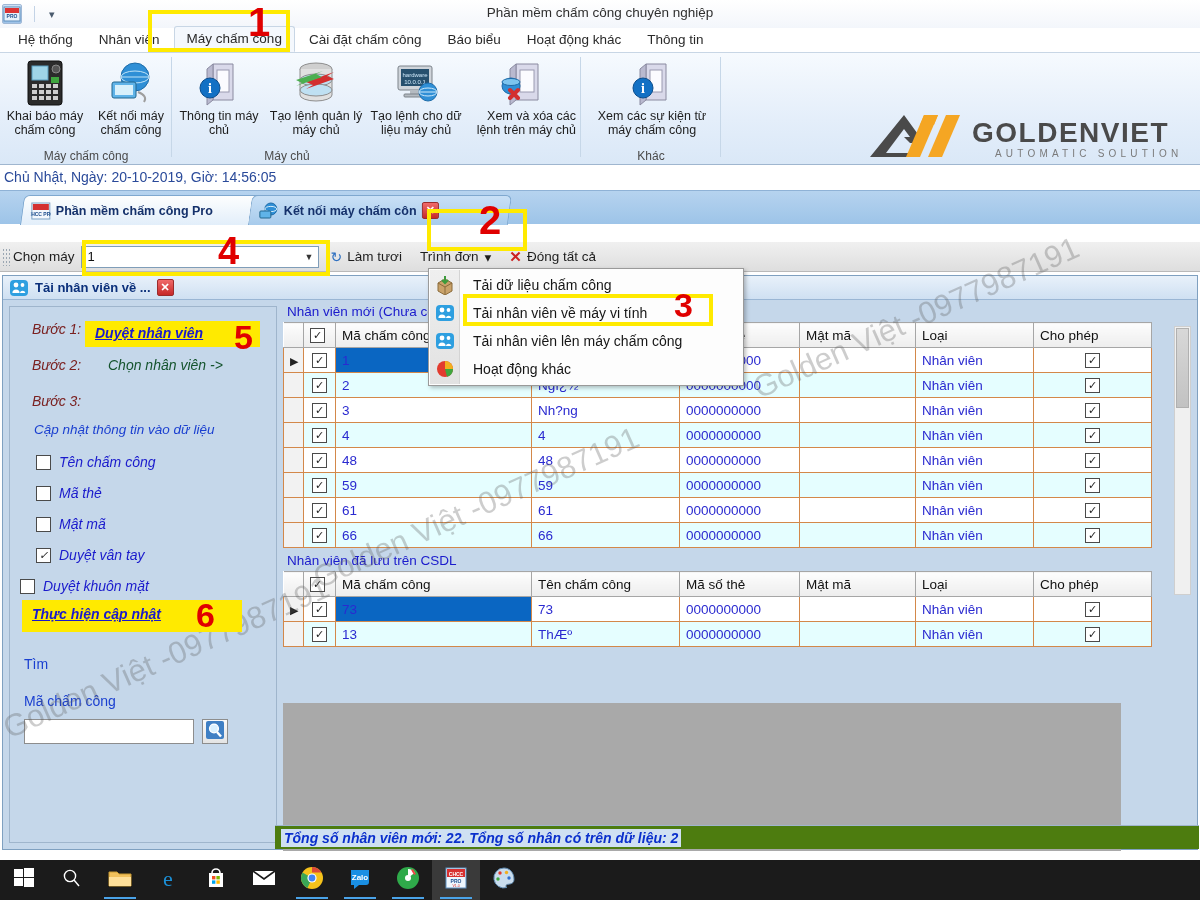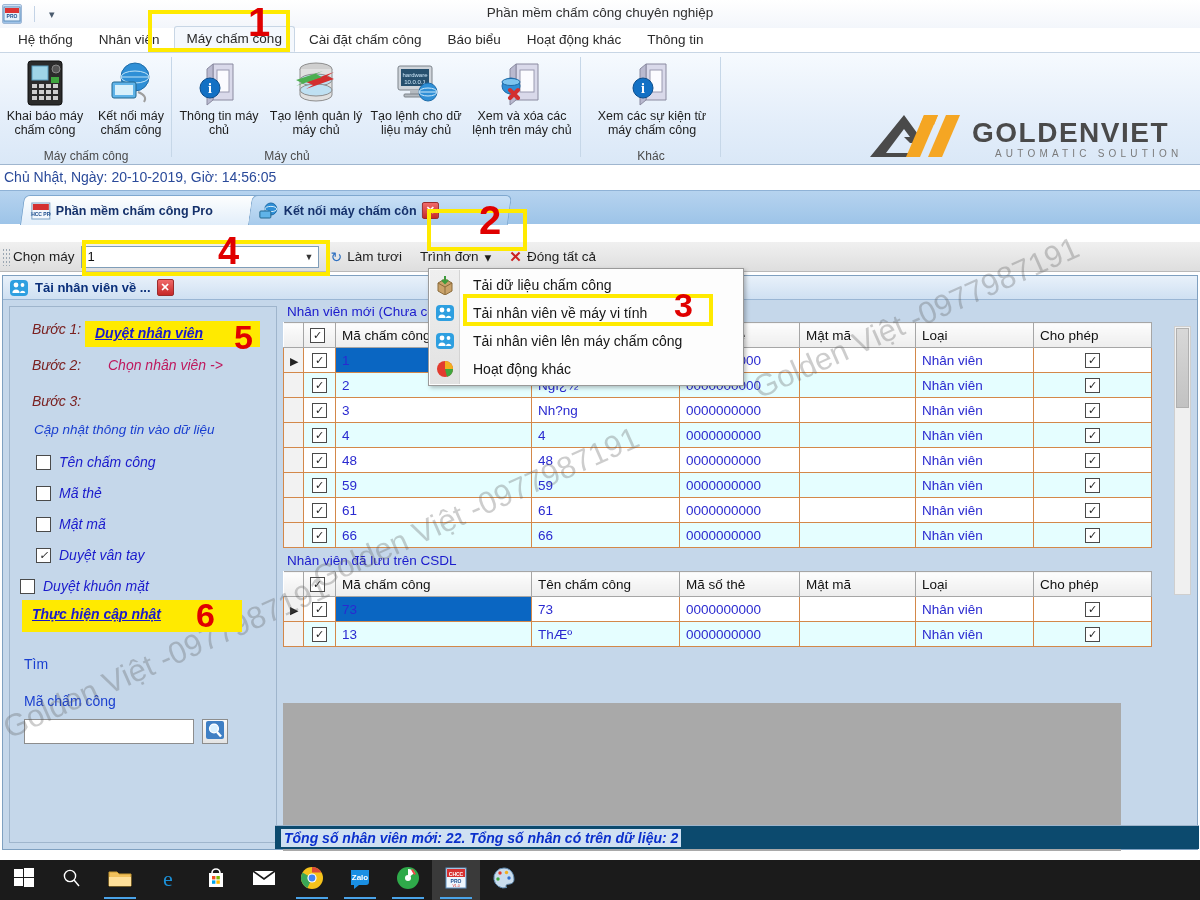--- a/index.html
+++ b/index.html
@@ -142,21 +142,21 @@
   
   .steps{
     position:absolute; left:6px; top:6px; width:268px; bottom:6px;
     background:#c5d7ea; border:1px solid #9fb5cc;
   }
   .step-row{ position:absolute; font-size:14px; font-style:italic; white-space:nowrap;}
   .step-lbl{ color:#7a2020; }
   .step-link{
     color:#1a1acc; font-weight:bold; text-decoration:underline; font-style:italic;
   }
-  .step-plain{ color:#be185d;margin-top:8px; }
+  .step-plain{ color:#14532d;margin-top:8px; }
   .sub-note{ color:#1a3fd0; font-size:13.5px; font-style:italic;}
   .chk-row{ position:absolute; display:flex; align-items:center; gap:8px; font-size:14px;
             font-style:italic; color:#1a1acc; white-space:nowrap;}
   .cbx{
     width:15px;height:15px; border:1px solid #4a4a4a; background:#fff;
     display:flex;align-items:center;justify-content:center; font-size:11px; color:#222;
   }
   .find-sec{ position:absolute; left:14px; right:14px; }
   .find-lbl{ color:#1a3fd0; font-size:14px; }
   .txtbox{ width:170px; height:25px; border:1px solid #8d8d8d; background:#fff; }
@@ -193,21 +193,21 @@
   .arrowmark{ color:#222; font-size:11px; }
 
   .grid-filler{ background:#a9a9a9; }
   .scroll-v{
     position:absolute; right:0; width:17px; background:#f0f0f0; border:1px solid #cfcfcf;
   }
   .scroll-thumb{ background:linear-gradient(#d8d8d8,#c2c2c2); border:1px solid #b0b0b0; }
 
   .statusbar{
     position:absolute; left:272px; bottom:0; width:924px; height:24px;
-    background:#0c4a6e; border-top:1px solid #9fb5cc;
+    background:#4d7c0f; border-top:1px solid #9fb5cc;
     font-size:14px; font-weight:bold; font-style:italic; color:#0a2fcc;
     display:flex; align-items:center; padding-left:6px; white-space:nowrap;
   }
   .statusbar .sel{ background:#cfe0f2; padding:1px 3px; }
 
   
   .dropdown{
     position:absolute; left:428px; top:268px; width:316px;
     background:#fdfdfd; border:1px solid #9a9a9a; z-index:40;
     box-shadow:2px 2px 4px rgba(0,0,0,.25);
@@ -356,21 +356,21 @@
             <text x="23" y="24" font-size="6" fill="#cfe8fa" text-anchor="middle" font-family="Liberation Sans">10.0.0.1</text>
             <rect x="18" y="30" width="10" height="4" fill="#b5bbc1"></rect>
             <rect x="12" y="34" width="22" height="3" rx="1" fill="#b5bbc1" stroke="#7c838a"></rect>
             <circle cx="36" cy="32" r="9" fill="#2f8fd6" stroke="#1d6ba8"></circle>
             <ellipse cx="36" cy="32" rx="9" ry="4" fill="none" stroke="#cfeafb"></ellipse>
             <line x1="27" y1="32" x2="45" y2="32" stroke="#cfeafb"></line>
           </svg>
         </div>
         <span class="lbl">Tạo lệnh cho dữ liệu máy chủ</span>
       </div>
-      <div class="ritem" style="left:296px; width:108px;">
+      <div class="ritem" style="left:296px; width:108px;text-align:right;">
         <div class="ico">
           <svg width="48" height="46" viewBox="0 0 48 46">
             <path d="M18 4 h22 v36 h-22 z" fill="#d9d9ea" stroke="#8a8aa0"></path>
             <path d="M18 4 l-6 5 v36 l6 -5 z" fill="#b9b9cf" stroke="#8a8aa0"></path>
             <rect x="22" y="10" width="14" height="22" fill="#fbfbff" stroke="#9a9ab0"></rect>
             <ellipse cx="13" cy="26" rx="9" ry="8" fill="#2f8fd6" stroke="#1d6ba8"></ellipse>
             <ellipse cx="13" cy="22" rx="9" ry="3.5" fill="#7cc4ef" stroke="#1d6ba8"></ellipse>
             <path d="M12 30 l8 8 M20 30 l-8 8" stroke="#d32f2f" stroke-width="4" stroke-linecap="round"></path>
           </svg>
         </div>

